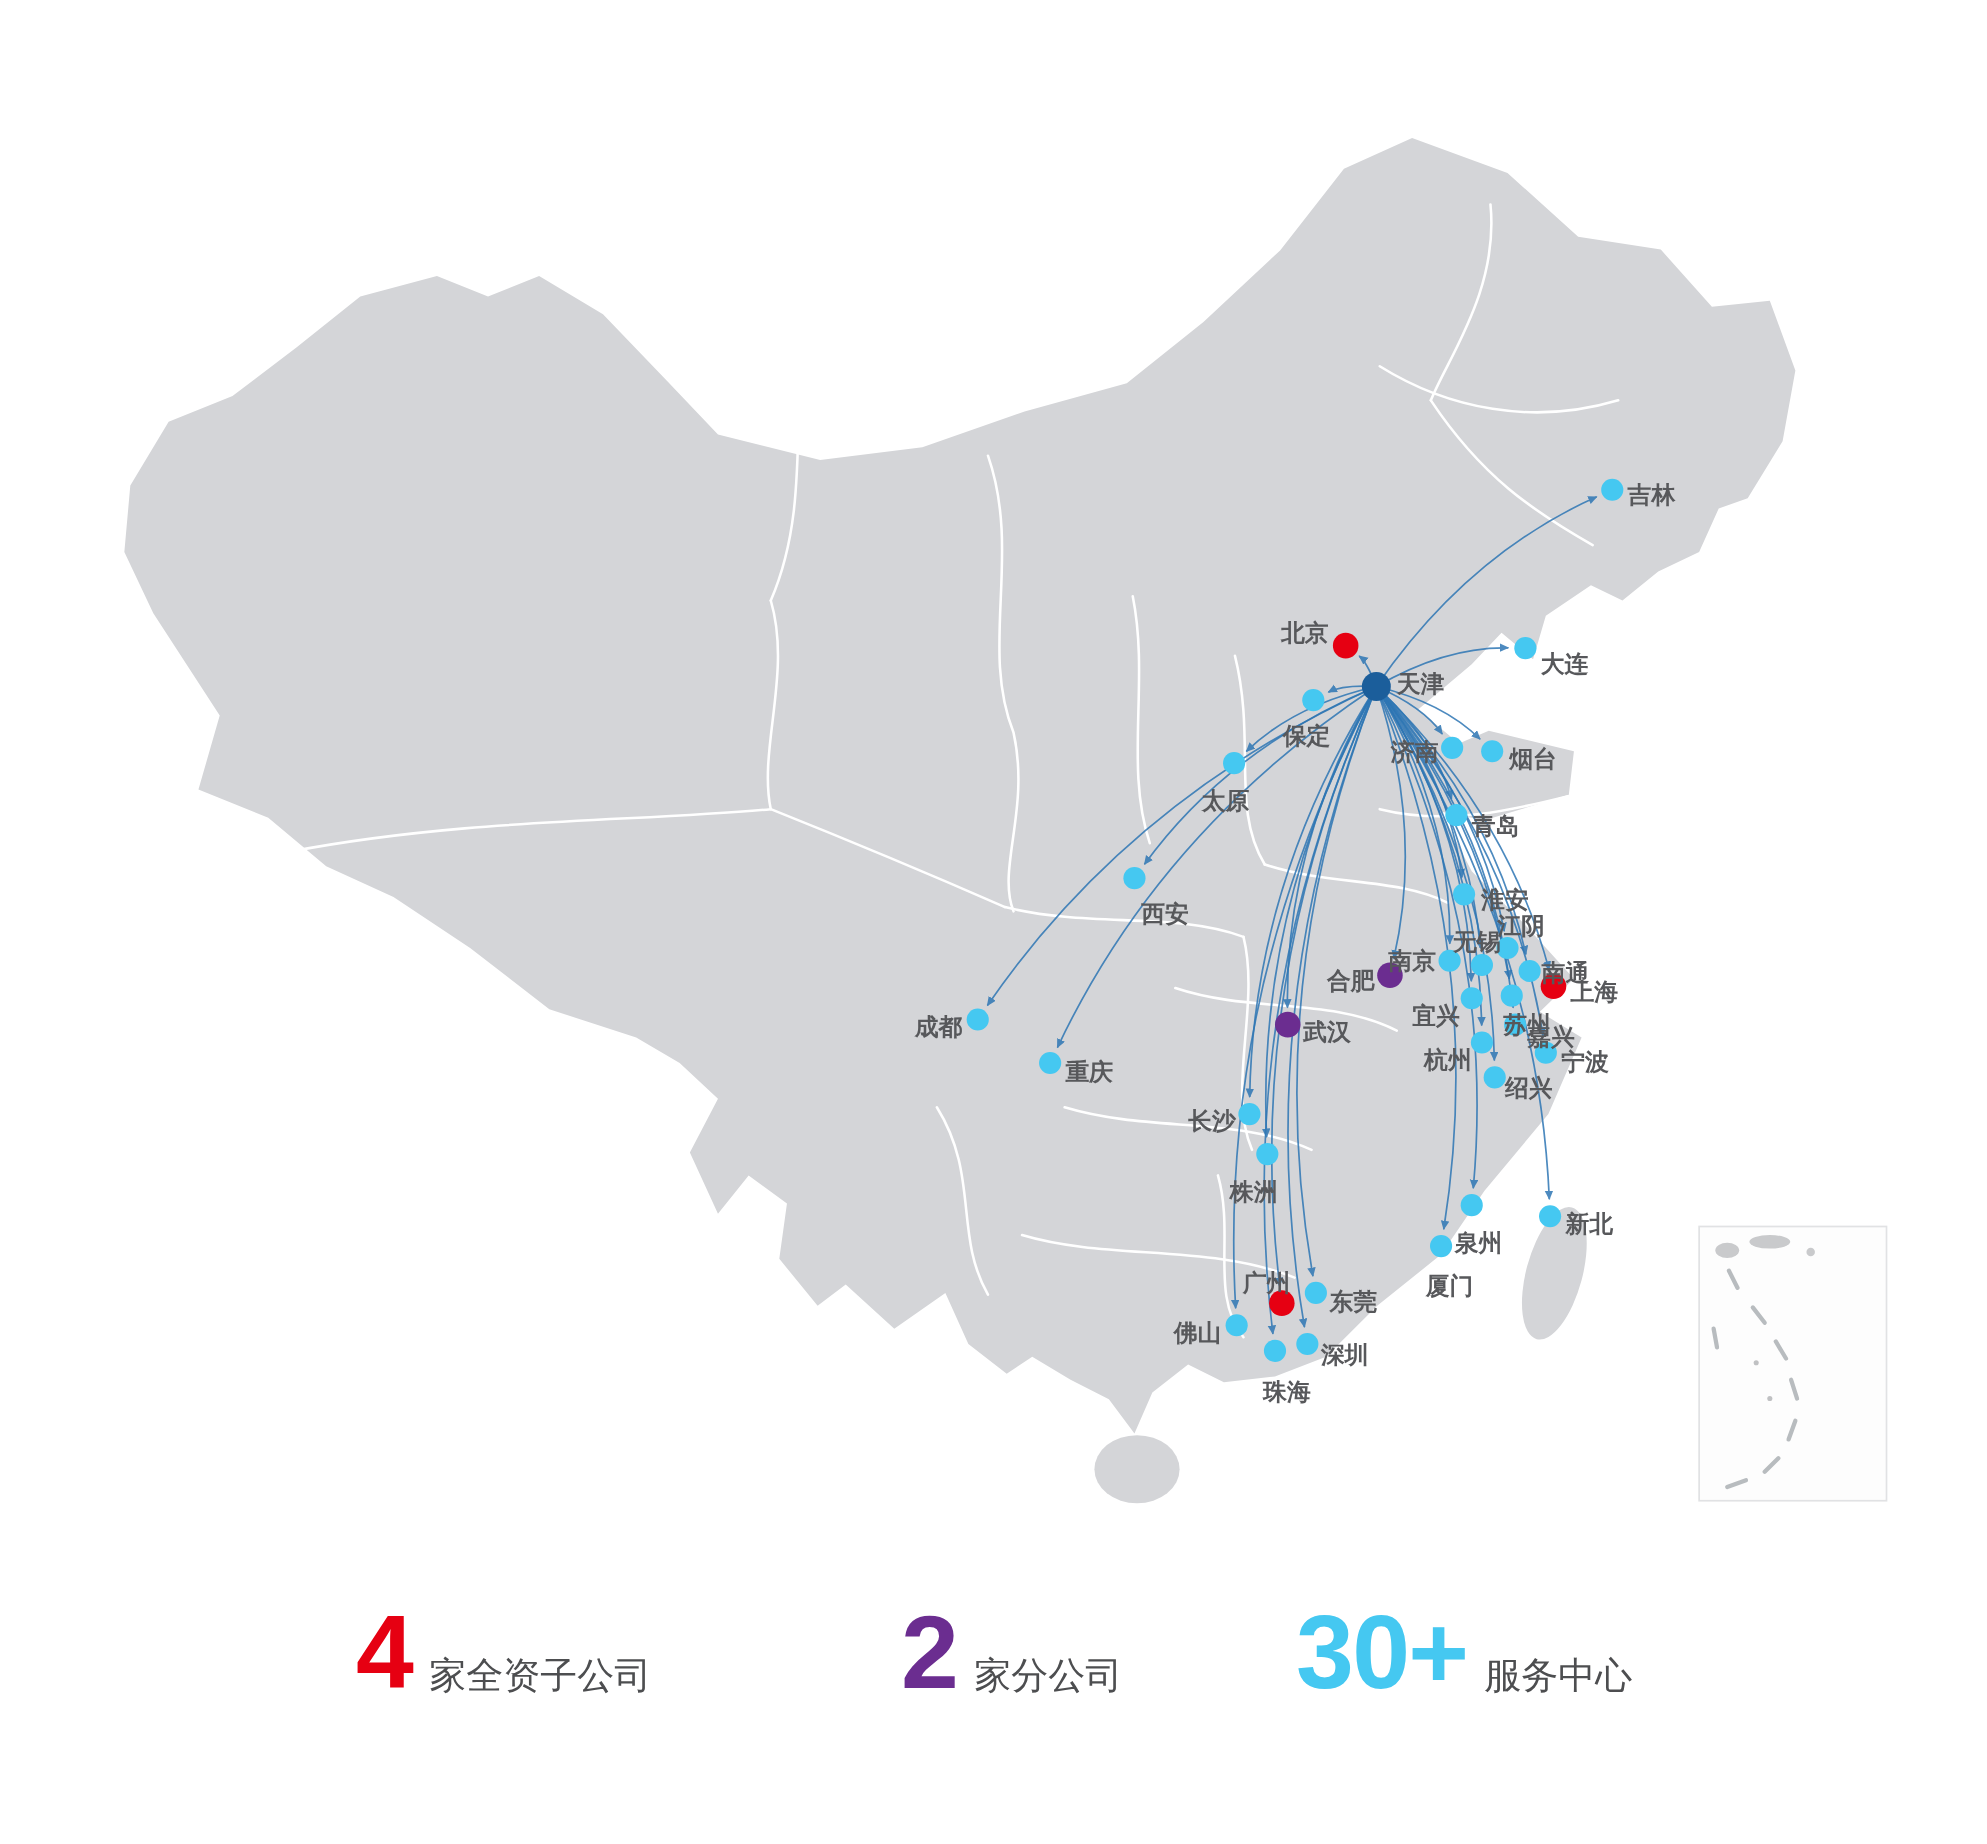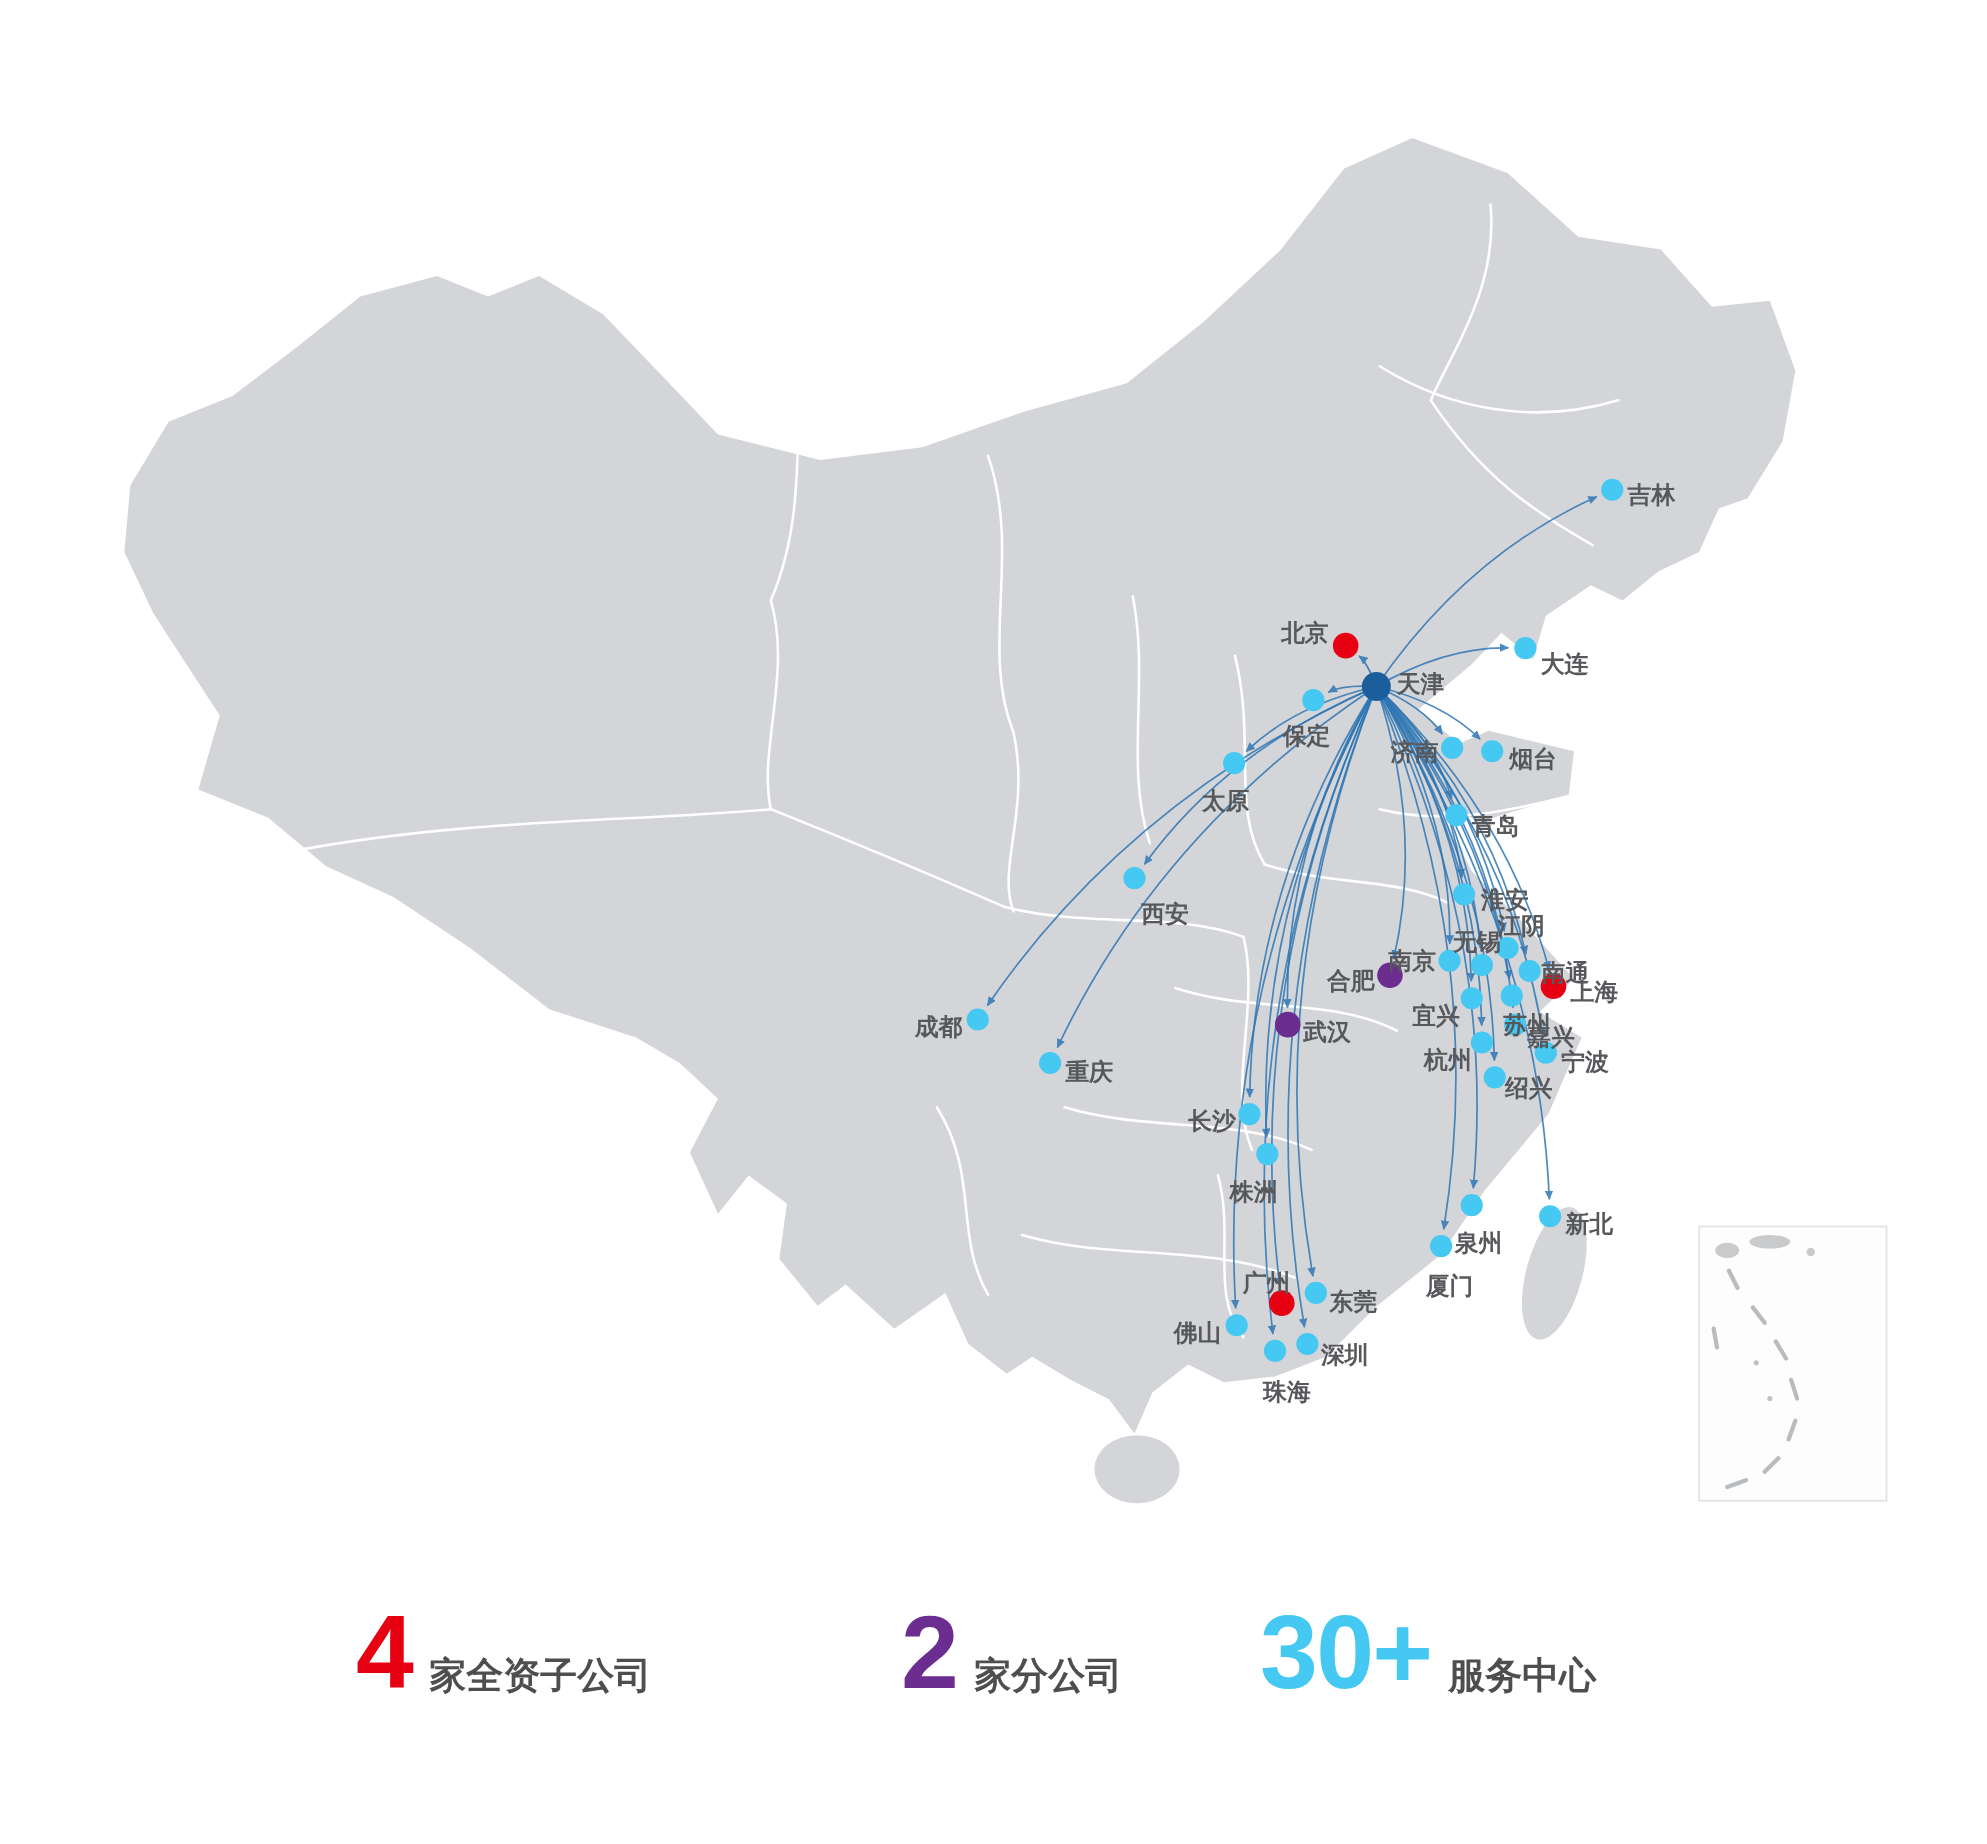--- a/index.html
+++ b/index.html
@@ -5,24 +5,24 @@
   html,body{margin:0;padding:0;background:#ffffff;}
   body{
     width:1987px;height:1844px;position:relative;overflow:hidden;
     font-family:"Liberation Sans","DejaVu Sans",sans-serif;
   }
   .stage{position:absolute;inset:0;text-align:center;}
   svg{display:block;}
   .legend{position:absolute;top:1600px;left:0;width:1987px;height:170px;}
   .legend-item{position:absolute;display:flex;align-items:baseline;white-space:nowrap;}
   .legend-item .legend-num{font-size:104px;font-weight:700;letter-spacing:-1.7px;line-height:1;}
-  .legend-item .legend-label{font-size:37px;font-weight:700;color:#4d4e50;margin-left:17px;margin-top:44px;}
+  .legend-item .legend-label{font-size:37px;font-weight:400;color:#4d4e50;margin-left:17px;margin-top:44px;}
   .li-0{left:356px;top:0;}
   .li-1{left:901px;top:0;}
-  .li-2{left:1260px;top:0;}
+  .li-2{left:1296px;top:0;}
 </style>
 </head>
 <body>
 
 <div class="stage">
   <svg id="map-svg" width="1987" height="1844" viewBox="0 0 2333 2165" xmlns="http://www.w3.org/2000/svg">
     <defs>
       <marker id="arrowhead" markerUnits="userSpaceOnUse" markerWidth="14" markerHeight="12" refX="10" refY="5" orient="auto">
         <path d="M0,0 L11,5 L0,10 Z" fill="#2e76b4"></path>
       </marker>

